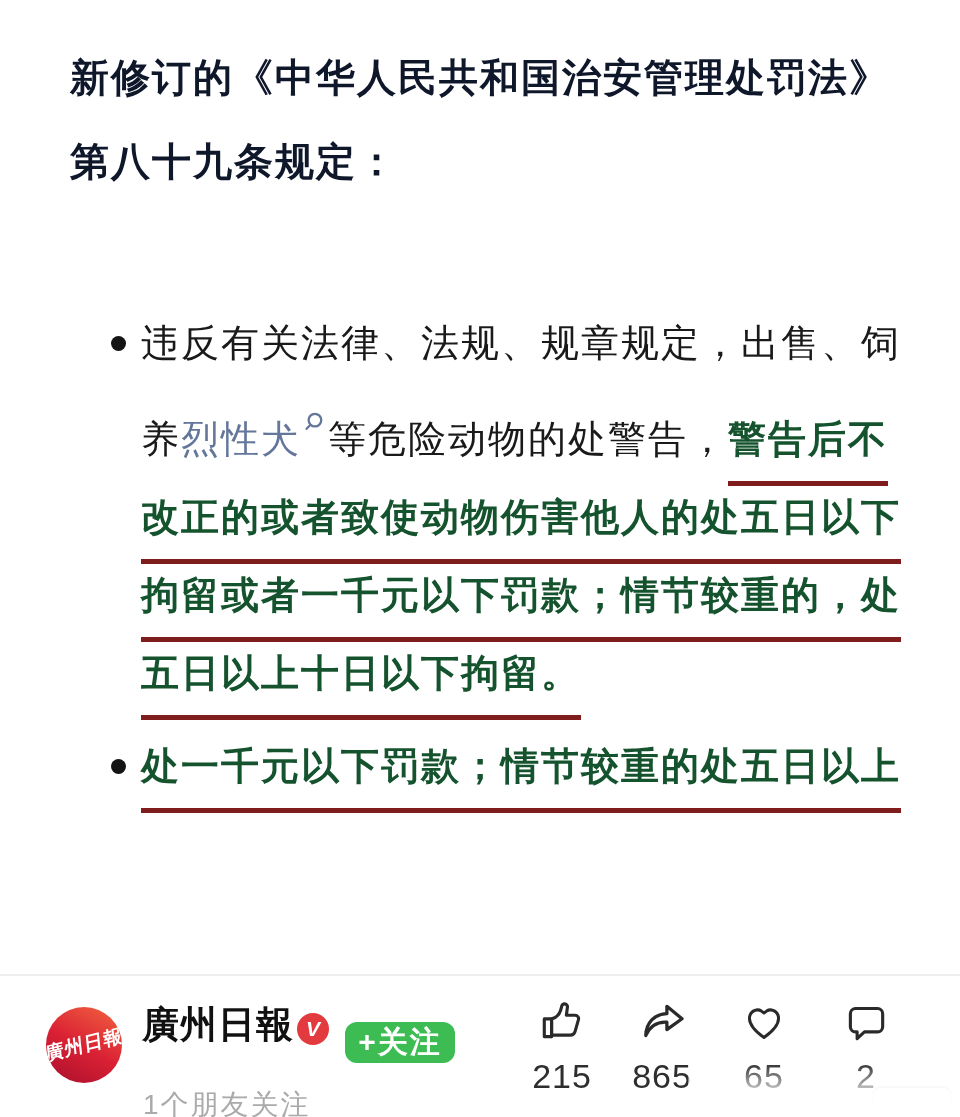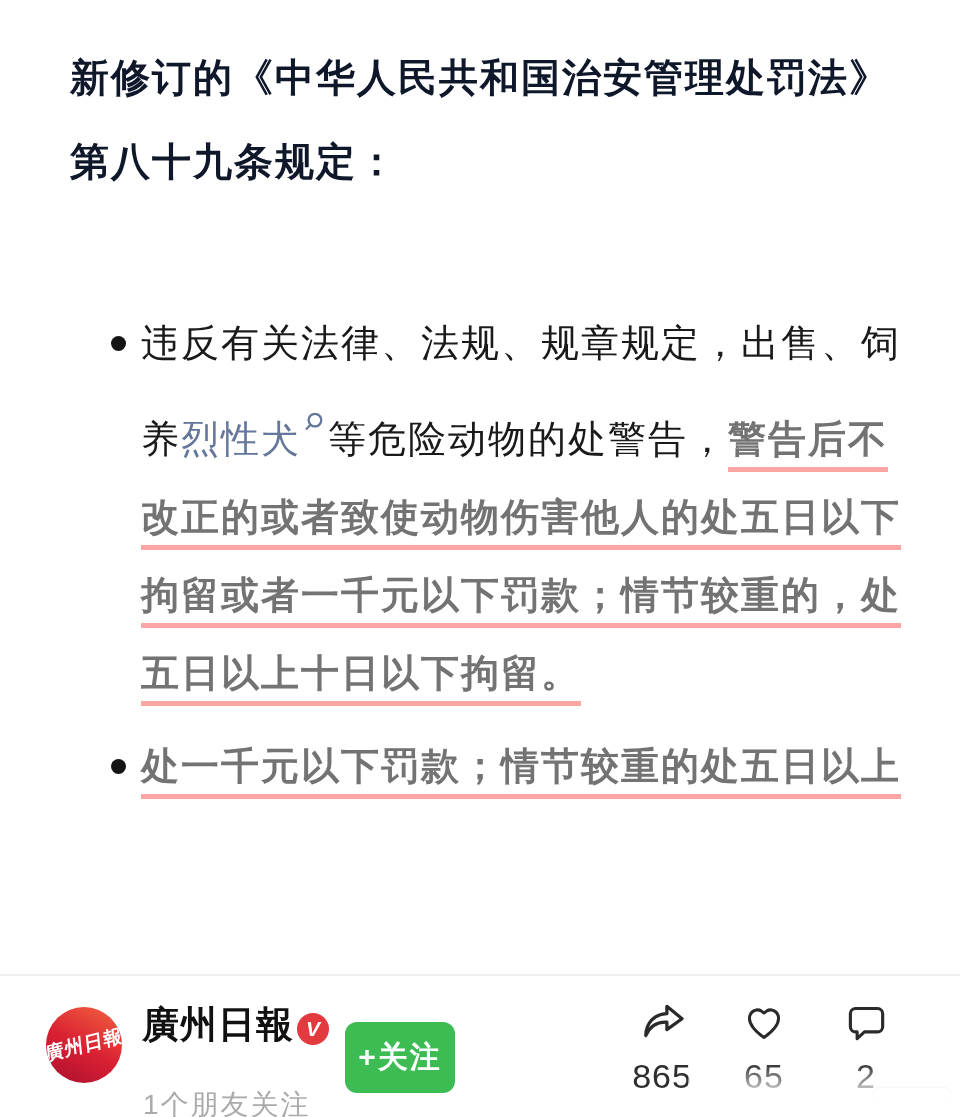--- a/index.html
+++ b/index.html
@@ -19,22 +19,22 @@
   .bullet { position:relative; margin-bottom:15px; }
   .dot {
     position:absolute; left:-30px; top:32px; width:15px; height:15px;
     border-radius:50%; background:#141414;
   }
   .line {
     font-size:38px; line-height:78px; color:#1a1a1a; letter-spacing:2px;
     white-space:nowrap;
   }
   .bu {
-    font-weight:700; color:#737373;
-    border-bottom:5px solid #fca5a5; padding-bottom:7px;
+    font-weight:700; color:#14532d;
+    border-bottom:5px solid #7f1d1d; padding-bottom:21px;
   }
   .link { color:#64779b; }
   .search-ico { display:inline-block; vertical-align:18px; margin:0 3px 0 1px; }
   
   .divider { position:absolute; left:0; top:974px; width:960px; height:2px; background:#eeeeee; }
   .avatar {
     position:absolute; left:46px; top:1007px; width:76px; height:76px;
     border-radius:50%; overflow:hidden;
     background:linear-gradient(208deg, #f2653f 0%, #da2134 52%, #a90e2d 100%);
     display:flex; align-items:center; justify-content:center;
@@ -51,21 +51,21 @@
     position:absolute; left:297px; top:1013px; width:32px; height:32px;
     border-radius:50%; background:#e33a3f; color:#ffffff;
     font-size:21px; font-weight:700; font-style:italic;
     display:flex; align-items:center; justify-content:center;
   }
   .friends {
     position:absolute; left:143px; top:1086px; font-size:28px; color:#aaaaaa;
     letter-spacing:2px; white-space:nowrap;
   }
   .follow-btn {
-    position:absolute; left:345px; top:1022px; width:110px; height:71px;
+    position:absolute; left:345px; top:1022px; width:110px; height:41px;
     border-radius:12px; background:#3cbc53; color:#ffffff; border:none;
     font-size:30px; font-weight:700; letter-spacing:2px;
     display:flex; align-items:center; justify-content:center;
     font-family:"Liberation Sans", sans-serif; cursor:pointer;
   }
   .action { position:absolute; top:996px; width:104px; text-align:center; }
   .action-like    { left:510px; }
   .action-share   { left:610px; }
   .action-heart   { left:712px; }
   .action-comment { left:814px; }
@@ -121,20 +121,27 @@
   </div>
 
   <div class="account-name">廣州日報</div>
 
   <div class="badge">V</div>
 
   <div class="friends">1个朋友关注</div>
 
   <button class="follow-btn">+关注</button>
 
+  <div class="action action-like">
+    <span class="ico"><svg width="50" height="52" viewBox="0 0 48 48" fill="none" stroke="#2a2a2a" stroke-width="3" stroke-linecap="round" stroke-linejoin="round">
+          <path d="M7 21 h7 v17 H7 z"></path>
+          <path d="M14 38 V21 c4.5-1.2 7.6-4.3 8.7-8.3 l1-3.7 c.4-1.6 1.5-2.4 2.8-2.4 1.8 0 3 1.5 2.7 3.3 L28.2 17.5 h8.4 c2.2 0 3.8 2.1 3.2 4.2 l-3.3 11.5 c-.6 2-2.4 3.4-4.5 3.4 H14"></path>
+        </svg></span>
+    <div class="count">215</div>
+  </div>
 
   <div class="action action-share">
     <span class="ico"><svg width="52" height="52" viewBox="0 0 48 48" fill="none" stroke="#2a2a2a" stroke-width="3" stroke-linecap="round" stroke-linejoin="round">
           <path d="M28.5 9.5 L42.5 21 28.5 31 v-6.8 C19.5 23.6 13 28 9 36.5 9.3 25 16.5 16.8 28.5 16.3 z"></path>
         </svg></span>
     <div class="count">865</div>
   </div>
 
   <div class="action action-heart">
     <span class="ico"><svg width="48" height="52" viewBox="0 0 48 48" fill="none" stroke="#2a2a2a" stroke-width="3" stroke-linecap="round" stroke-linejoin="round">

